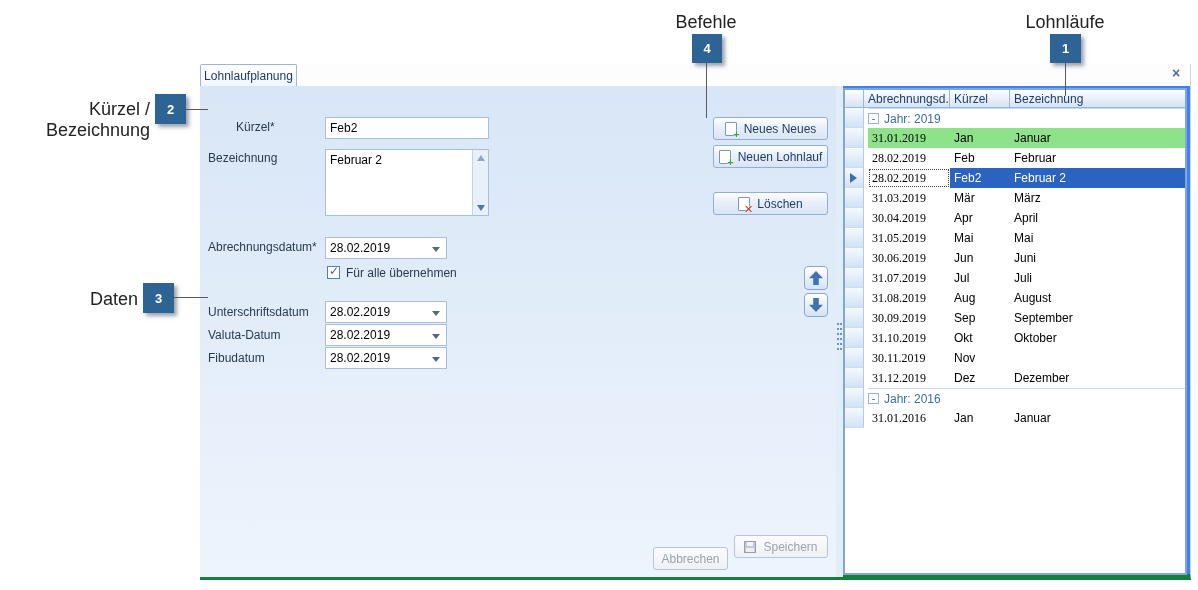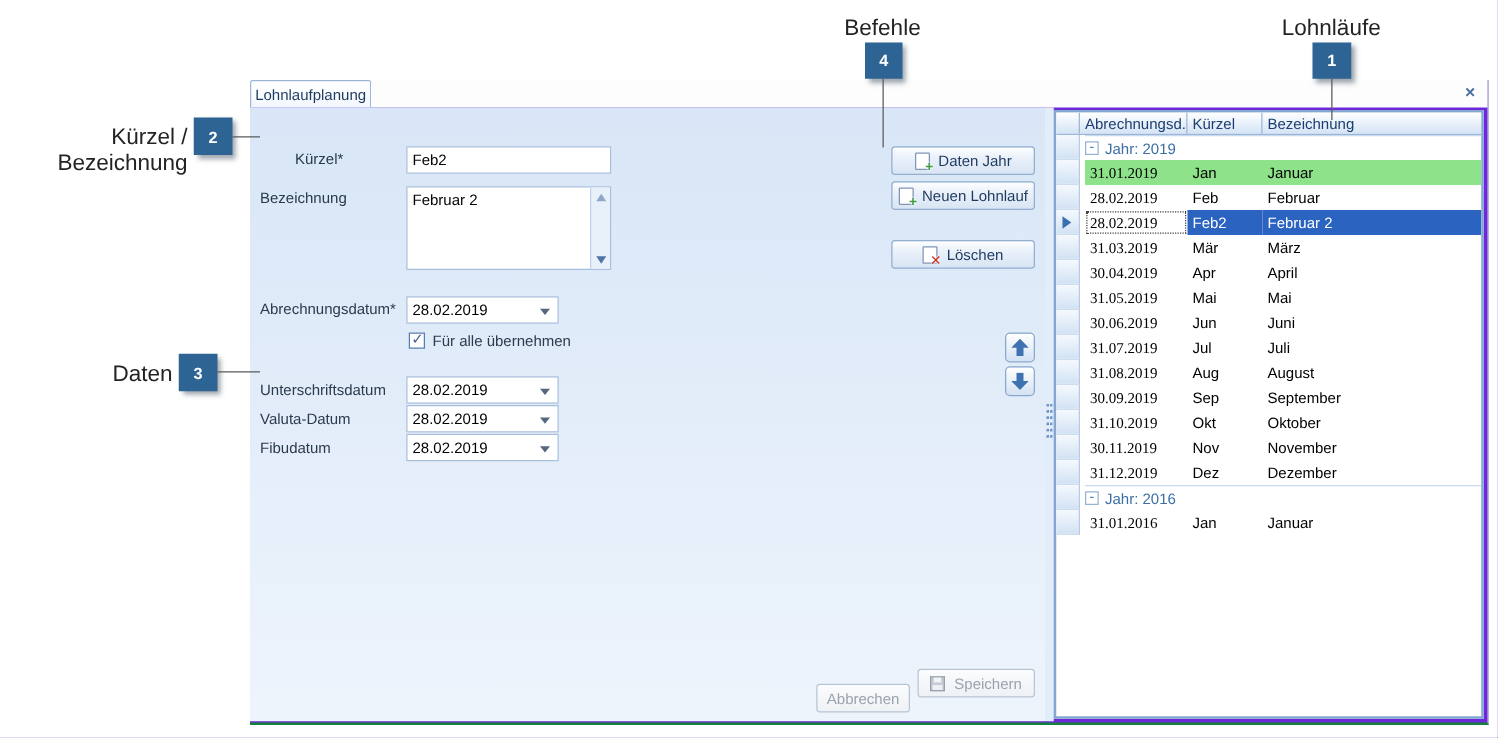--- a/index.html
+++ b/index.html
@@ -9,21 +9,21 @@
 
   
   .ann-label { position:absolute; font-size:18px; color:#232323; }
   .ann-box { position:absolute; background:#2d6494; color:#fff; font-weight:bold; font-size:13px;
              display:flex; align-items:center; justify-content:center;
              box-shadow:3px 3px 4px rgba(130,140,150,.8); }
   .ann-line { position:absolute; background:#5a5a5a; }
 
   
   #window { position:absolute; left:200px; top:64px; width:991px; height:516px;
-            border-bottom:2px solid #15803d; border-right:1px solid #c9d4e2; background:#6d28d9; }
+            border-bottom:6px solid #15803d; border-right:1px solid #c9d4e2; background:#3b82f6; }
   #tabstrip { position:relative; height:22px; background:#fdfdfe; }
   #tab-lohnlaufplanung { position:absolute; left:0; top:0; width:97px; height:22px;
             background:linear-gradient(#ffffff,#f2f7fd); border:1px solid #9cb6d8; border-bottom:none;
             border-radius:2px 2px 0 0; color:#1d3a5f; display:flex; align-items:center; justify-content:center; }
   #close-x { position:absolute; right:7px; top:3px; width:14px; height:14px; color:#4a6fa0;
             font-weight:bold; font-size:14px; line-height:13px; text-align:center; cursor:default; }
   #content { display:flex; height:491px; }
 
   
   #form-panel { position:relative; width:636px; background:linear-gradient(#d8e6f7,#eef4fc); }
@@ -147,21 +147,21 @@
         <div class="fld-label" style="left:8px;top:265px;">Fibudatum</div>
         <div class="combo" style="left:125px;top:261px;">
           <span class="combo-value">28.02.2019</span>
           <span class="combo-arrow"></span>
         </div>
 
         <div class="btn" style="left:513px;top:31px;width:115px;height:23px;">
           <span class="doc-icon">
               <span class="doc-badge badge-plus">+</span>
             </span>
-          <span>Daten Jahr</span>
+          <span>Neues Neues</span>
         </div>
         <div class="btn" style="left:513px;top:59px;width:115px;height:23px;">
           <span class="doc-icon">
               <span class="doc-badge badge-plus">+</span>
             </span>
           <span>Neuen Lohnlauf</span>
         </div>
         <div class="btn" style="left:513px;top:106px;width:115px;height:23px;">
           <span class="doc-icon">
               <span class="doc-badge badge-x">✕</span>
@@ -292,21 +292,20 @@
                 <div class="cell c-datum">31.10.2019</div>
                 <div class="cell c-kuerzel">Okt</div>
                 <div class="cell c-bez">Oktober</div>
               </div>
             </div>
             <div class="grid-row data-row">
               <div class="gcell"></div>
               <div class="row-body">
                 <div class="cell c-datum">30.11.2019</div>
                 <div class="cell c-kuerzel">Nov</div>
-                <div class="cell c-bez">November</div>
               </div>
             </div>
             <div class="grid-row data-row">
               <div class="gcell"></div>
               <div class="row-body">
                 <div class="cell c-datum">31.12.2019</div>
                 <div class="cell c-kuerzel">Dez</div>
                 <div class="cell c-bez">Dezember</div>
               </div>
             </div>

